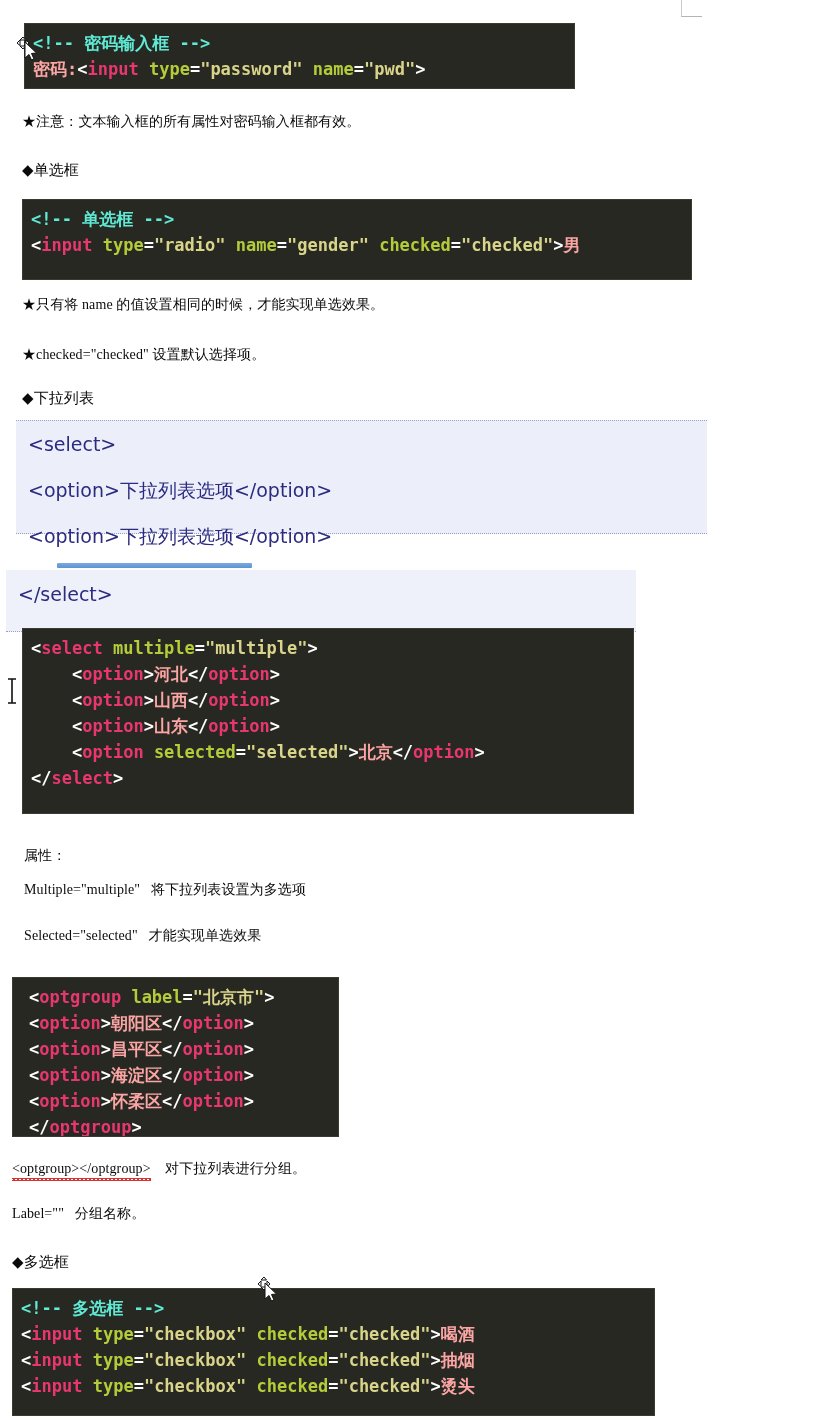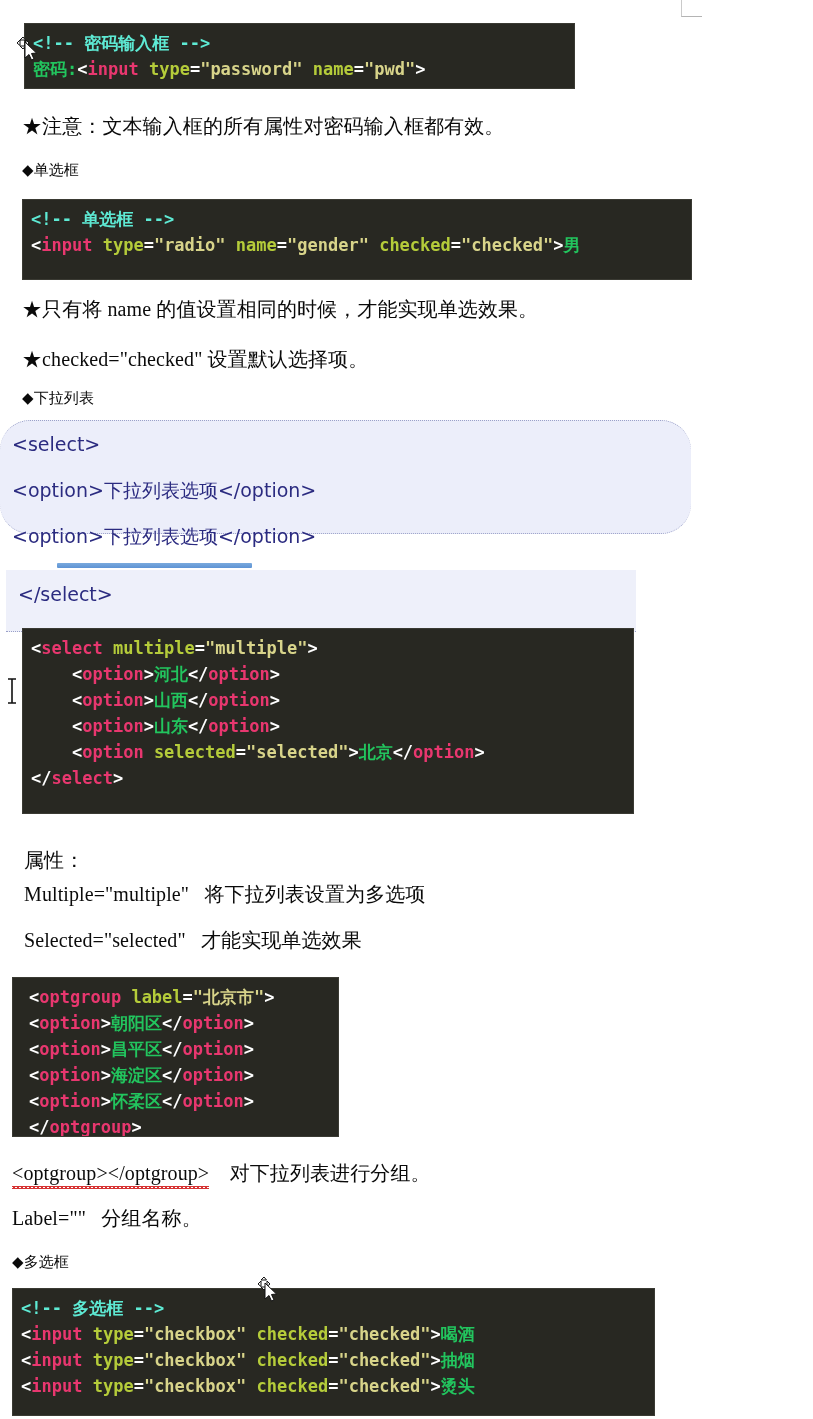--- a/index.html
+++ b/index.html
@@ -14,21 +14,21 @@
     position: relative;
     overflow: hidden;
     font-family: "Liberation Serif", "DejaVu Serif", serif;
     color: #000000;
   }
 
   
   .prose {
     position: absolute;
     font-family: "Liberation Serif", "DejaVu Serif", serif;
-    font-size: 20px;
+    font-size: 14px;
     line-height: 1.35;
     color: #0a0a0a;
     white-space: nowrap;
     letter-spacing: 0.1px;
   }
   .prose.heading {
     font-size: 15px;
   }
 
   
@@ -64,21 +64,21 @@
     overflow: hidden;
     box-sizing: border-box;
     padding: 6px 0 6px 8px;
     border: 1px solid #3a3a33;
   }
   .codeblock .cmt  { color: #5eead4; font-weight: 700; }
   .codeblock .tag  { color: #e8376f; text-align: right; }
   .codeblock .att  { color: #b5cc3a; }
   .codeblock .str  { color: #d8d48a; }
   .codeblock .punc { color: #ffffff; }
-  .codeblock .txt  { color: #22c55e; margin-top: 36px; }
+  .codeblock .txt  { color: #fca5a5; margin-top: 36px; }
 
   
   .lightblock {
     position: absolute;
     background: #eceefa;
     color: #2b2b80;
     font-family: "DejaVu Sans", "Liberation Sans", sans-serif;
     font-size: 19px;
     line-height: 46px;
     box-sizing: border-box;
@@ -140,21 +140,21 @@
 <div class="prose heading" style="left:22px; top:160px;">◆单选框</div>
 
 <div class="codeblock" style="left:22px; top:199px; width:670px; height:81px;"><span class="cmt">&lt;!-- 单选框 --&gt;</span>
 <span class="punc">&lt;</span><span class="tag">input</span><span class="punc"> </span><span class="att">type</span><span class="punc">=</span><span class="str">"radio"</span><span class="punc"> </span><span class="att">name</span><span class="punc">=</span><span class="str">"gender"</span><span class="punc"> </span><span class="att">checked</span><span class="punc">=</span><span class="str">"checked"</span><span class="punc">&gt;</span><span class="txt">男</span></div>
 
 <div class="prose" style="left:22px; top:296px;">★只有将 name 的值设置相同的时候，才能实现单选效果。</div>
 <div class="prose" style="left:22px; top:346px;">★checked="checked" 设置默认选择项。</div>
 
 <div class="prose heading" style="left:22px; top:388px;text-align:right;">◆下拉列表</div>
 
-<div class="lightblock" style="left:0px; top:420px; width:691px; height:114px;border-radius:30px;"><span>&lt;select&gt;</span>
+<div class="lightblock" style="left:16px; top:420px; width:691px; height:114px;"><span>&lt;select&gt;</span>
 <span>&lt;option&gt;下拉列表选项&lt;/option&gt;</span>
 <span>&lt;option&gt;下拉列表选项&lt;/option&gt;</span></div>
 
 <div class="bluebar" style="left:57px; top:563px; width:195px; height:5px;"></div>
 
 <div class="lightblock2" style="left:6px; top:570px; width:630px; height:62px;"><span>&lt;/select&gt;</span></div>
 
 <div class="codeblock" style="left:22px; top:628px; width:612px; height:186px;"><span class="punc">&lt;</span><span class="tag">select</span><span class="punc"> </span><span class="att">multiple</span><span class="punc">=</span><span class="str">"multiple"</span><span class="punc">&gt;</span>
     <span class="punc">&lt;</span><span class="tag">option</span><span class="punc">&gt;</span><span class="txt">河北</span><span class="punc">&lt;/</span><span class="tag">option</span><span class="punc">&gt;</span>
     <span class="punc">&lt;</span><span class="tag">option</span><span class="punc">&gt;</span><span class="txt">山西</span><span class="punc">&lt;/</span><span class="tag">option</span><span class="punc">&gt;</span>

